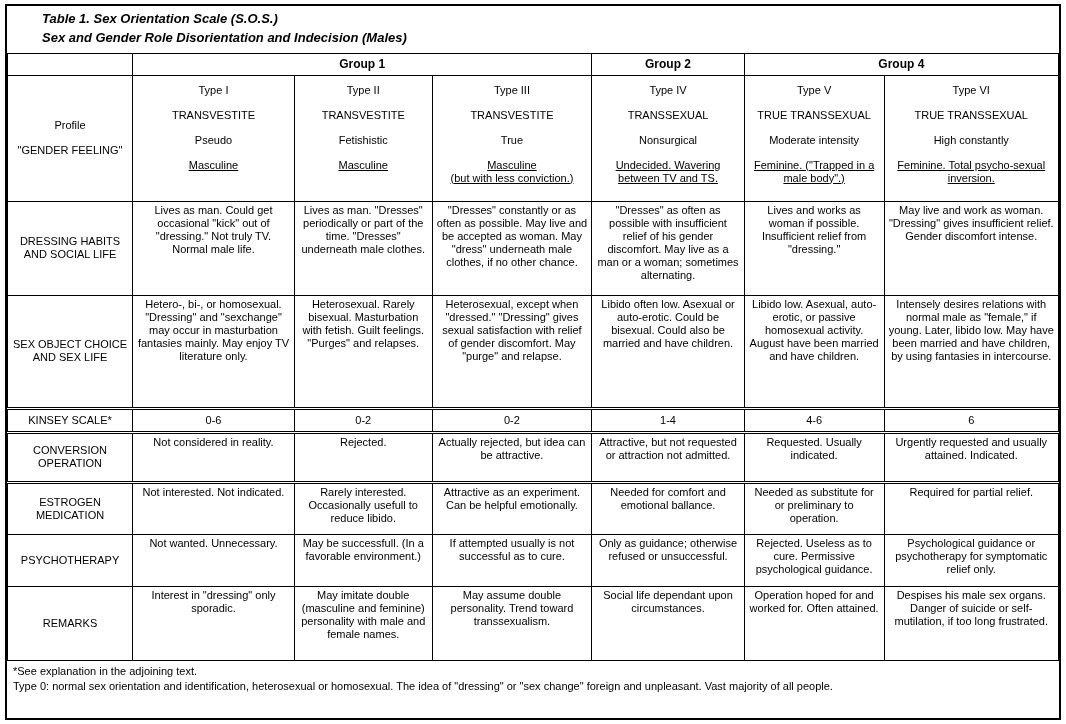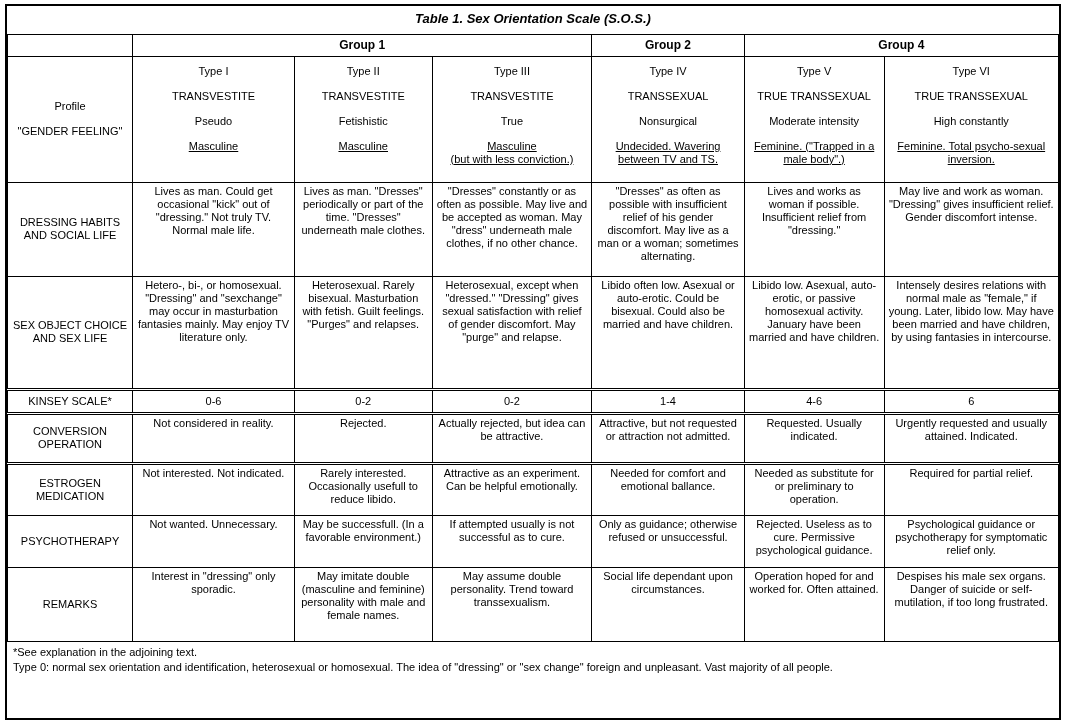--- a/index.html
+++ b/index.html
@@ -1,21 +1,21 @@
 <!DOCTYPE html>
 <html><head>
 <meta charset="utf-8">
 <style>
   * { box-sizing: border-box; }
   html, body { margin: 0; padding: 0; background: #ffffff; }
   body { font-family: "Liberation Sans", sans-serif; color: #000; }
   .page { width: 1066px; height: 724px; position: relative; background: #fff; }
   .frame { position: absolute; left: 5px; top: 4px; right: 5px; bottom: 4px;
            border: 2px solid #000; display: flex; flex-direction: column; overflow: hidden; background: #fff; }
-  .title-block { text-align: center; padding: 4px 8px 5px; flex: 0 0 auto; }
+  .title-block { text-align: left; padding: 4px 8px 5px; flex: 0 0 auto; margin-left: 27px; }
   .title-line { font-size: 13px; font-weight: bold; font-style: italic; line-height: 1.45; }
   table { width: 100%; border-collapse: collapse; table-layout: fixed; flex: 0 0 auto; }
   td { border: 1px solid #000; font-size: 11px; line-height: 1.18; padding: 2px 4px;
        text-align: center; vertical-align: top; word-wrap: break-word; }
   td.label { vertical-align: middle; }
   tr.group-row td { height: 22px; vertical-align: middle; font-weight: bold; font-size: 12px; }
   tr.profile-row td { height: 126px; }
   .profile-cell { padding-top: 8px; }
   .p-line { margin: 0 0 12px 0; }
   .pre { white-space: pre-line; text-decoration: underline; }
@@ -31,20 +31,21 @@
   .footnotes { padding: 3px 6px 2px; font-size: 11px; line-height: 1.4; text-align: left; flex: 1 1 auto; }
 </style>
 </head>
 <body>
 
 <div class="page">
   <div class="frame">
 
     <div class="title-block">
       <div class="title-line">Table 1. Sex Orientation Scale (S.O.S.)</div>
+      <div class="title-line">Sex and Gender Role Disorientation and Indecision (Males)</div>
     </div>
 
     <table>
       <colgroup>
         <col style="width:11.9%">
         <col style="width:15.4%">
         <col style="width:13.1%">
         <col style="width:15.2%">
         <col style="width:14.5%">
         <col style="width:13.3%">
@@ -112,21 +113,21 @@
         <td>Lives and works as woman if possible. Insufficient relief from "dressing."</td>
         <td>May live and work as woman. "Dressing" gives insufficient relief. Gender discomfort intense.</td>
       </tr>
 
       <tr class="h-sexobj">
         <td class="label">SEX OBJECT CHOICE AND SEX LIFE</td>
         <td>Hetero-, bi-, or homosexual. "Dressing" and "sexchange" may occur in masturbation fantasies mainly. May enjoy TV literature only.</td>
         <td>Heterosexual. Rarely bisexual. Masturbation with fetish. Guilt feelings. "Purges" and relapses.</td>
         <td>Heterosexual, except when "dressed." "Dressing" gives sexual satisfaction with relief of gender discomfort. May "purge" and relapse.</td>
         <td>Libido often low. Asexual or auto-erotic. Could be bisexual. Could also be married and have children.</td>
-        <td>Libido low. Asexual, auto-erotic, or passive homosexual activity. January have been married and have children.</td>
+        <td>Libido low. Asexual, auto-erotic, or passive homosexual activity. August have been married and have children.</td>
         <td>Intensely desires relations with normal male as "female," if young. Later, libido low. May have been married and have children, by using fantasies in intercourse.</td>
       </tr>
 
       <tr class="h-kinsey double-top">
         <td class="label">KINSEY SCALE*</td>
         <td>0-6</td>
         <td>0-2</td>
         <td>0-2</td>
         <td>1-4</td>
         <td>4-6</td>

